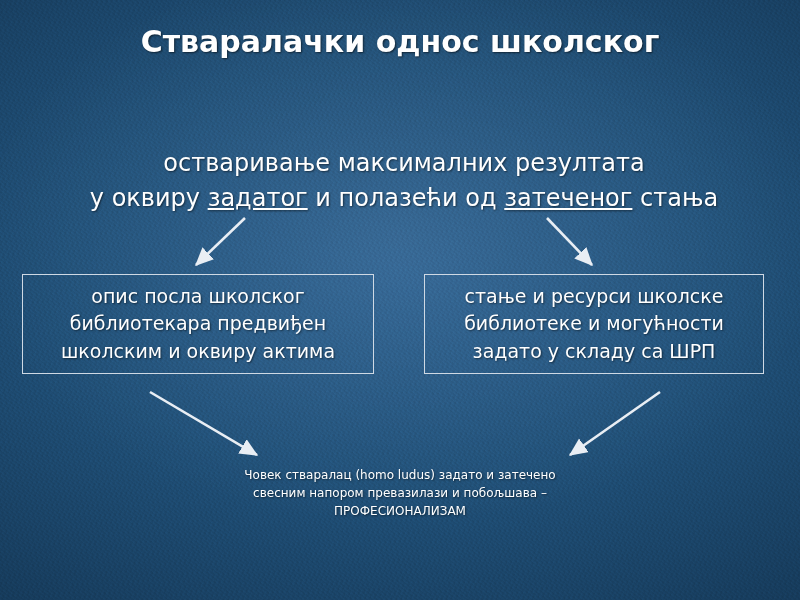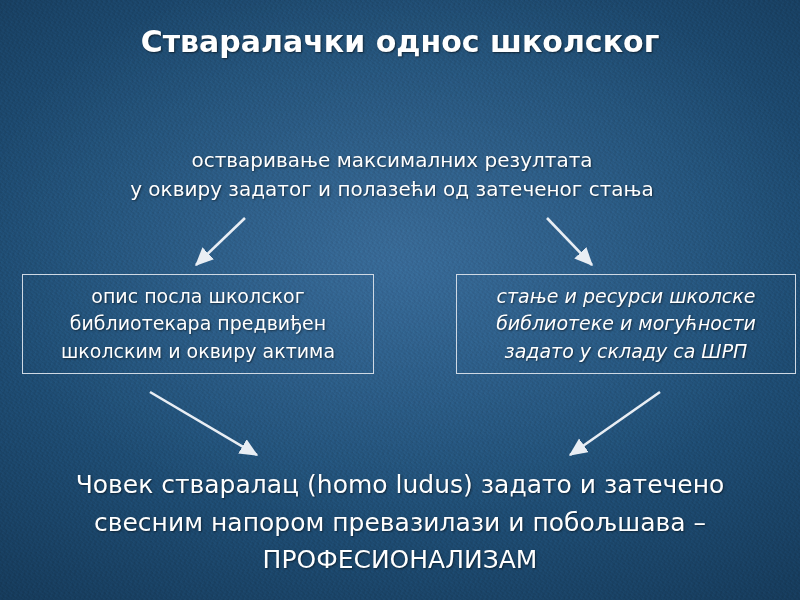--- a/index.html
+++ b/index.html
@@ -54,30 +54,30 @@
     text-align: center;
     color: #ffffff;
     font-size: 30px;
     line-height: 1.33;
     font-weight: bold;
     text-shadow: 1px 1px 2px rgba(0,0,0,0.55);
   }
 
   #subtitle {
     position: absolute;
-    left: 52px;
+    left: 64px;
     top: 146px;
     width: 680px;
     text-align: center;
     color: #ffffff;
-    font-size: 20px;
+    font-size: 24px;
     line-height: 1.45;
     text-shadow: 1px 1px 2px rgba(0,0,0,0.5);
   }
-  .u { }
+  .u { text-decoration: underline; }
 
   .box {
     position: absolute;
     border: 1px solid #cfd9e4;
     color: #ffffff;
     font-size: 19px;
     line-height: 1.45;
     text-align: center;
     display: flex;
     align-items: center;
@@ -86,35 +86,34 @@
     box-sizing: border-box;
     text-shadow: 1px 1px 2px rgba(0,0,0,0.5);
   }
   #box-left {
     left: 22px;
     top: 274px;
     width: 352px;
     height: 100px;
   }
   #box-right {
-    left: 456px;
+    left: 424px;
     top: 274px;
     width: 340px;
     height: 100px;
-    font-style: italic;
   }
 
   #conclusion {
     position: absolute;
     left: 60px;
     top: 466px;
     width: 680px;
     text-align: center;
     color: #ffffff;
-    font-size: 25px;
+    font-size: 12px;
     line-height: 1.5;
     text-shadow: 1px 1px 2px rgba(0,0,0,0.5);
   }
 
   svg.arrows {
     position: absolute;
     left: 0; top: 0;
     width: 800px;
     height: 600px;
     z-index: 3;

